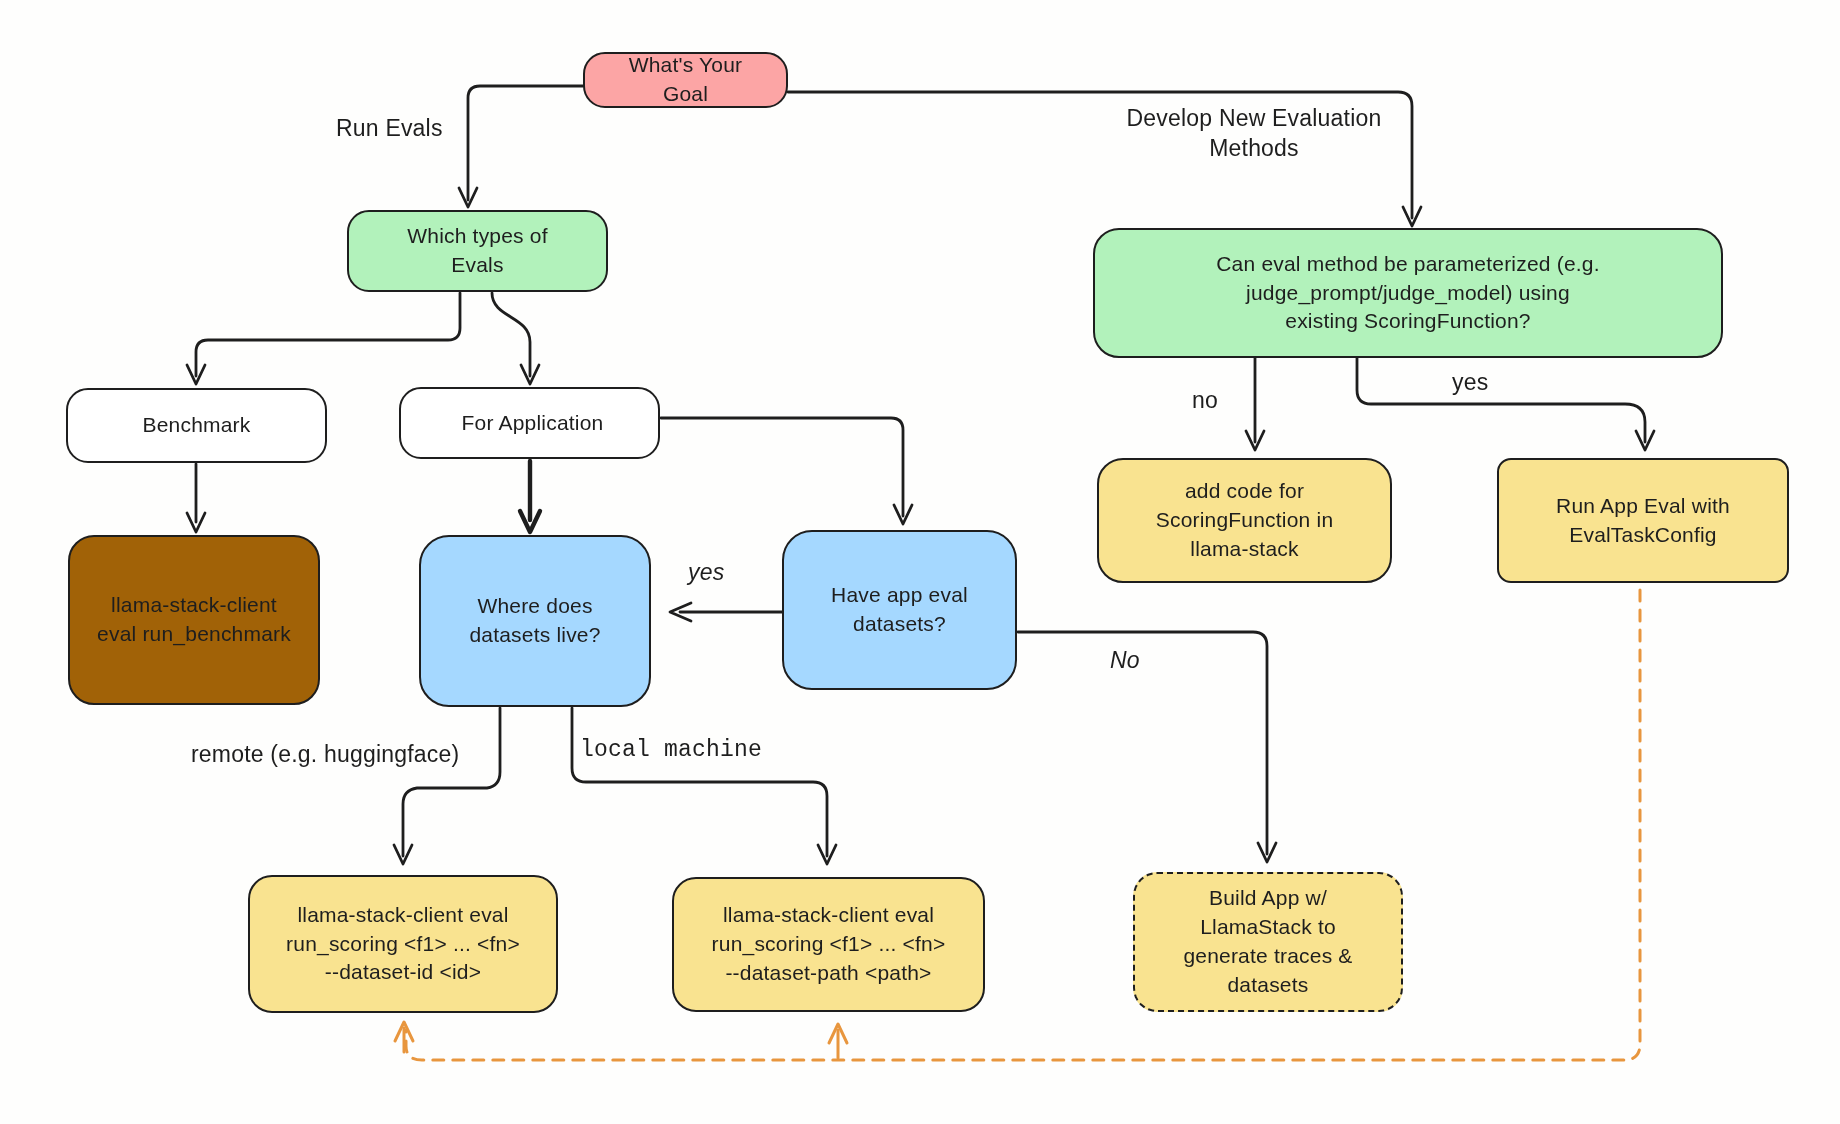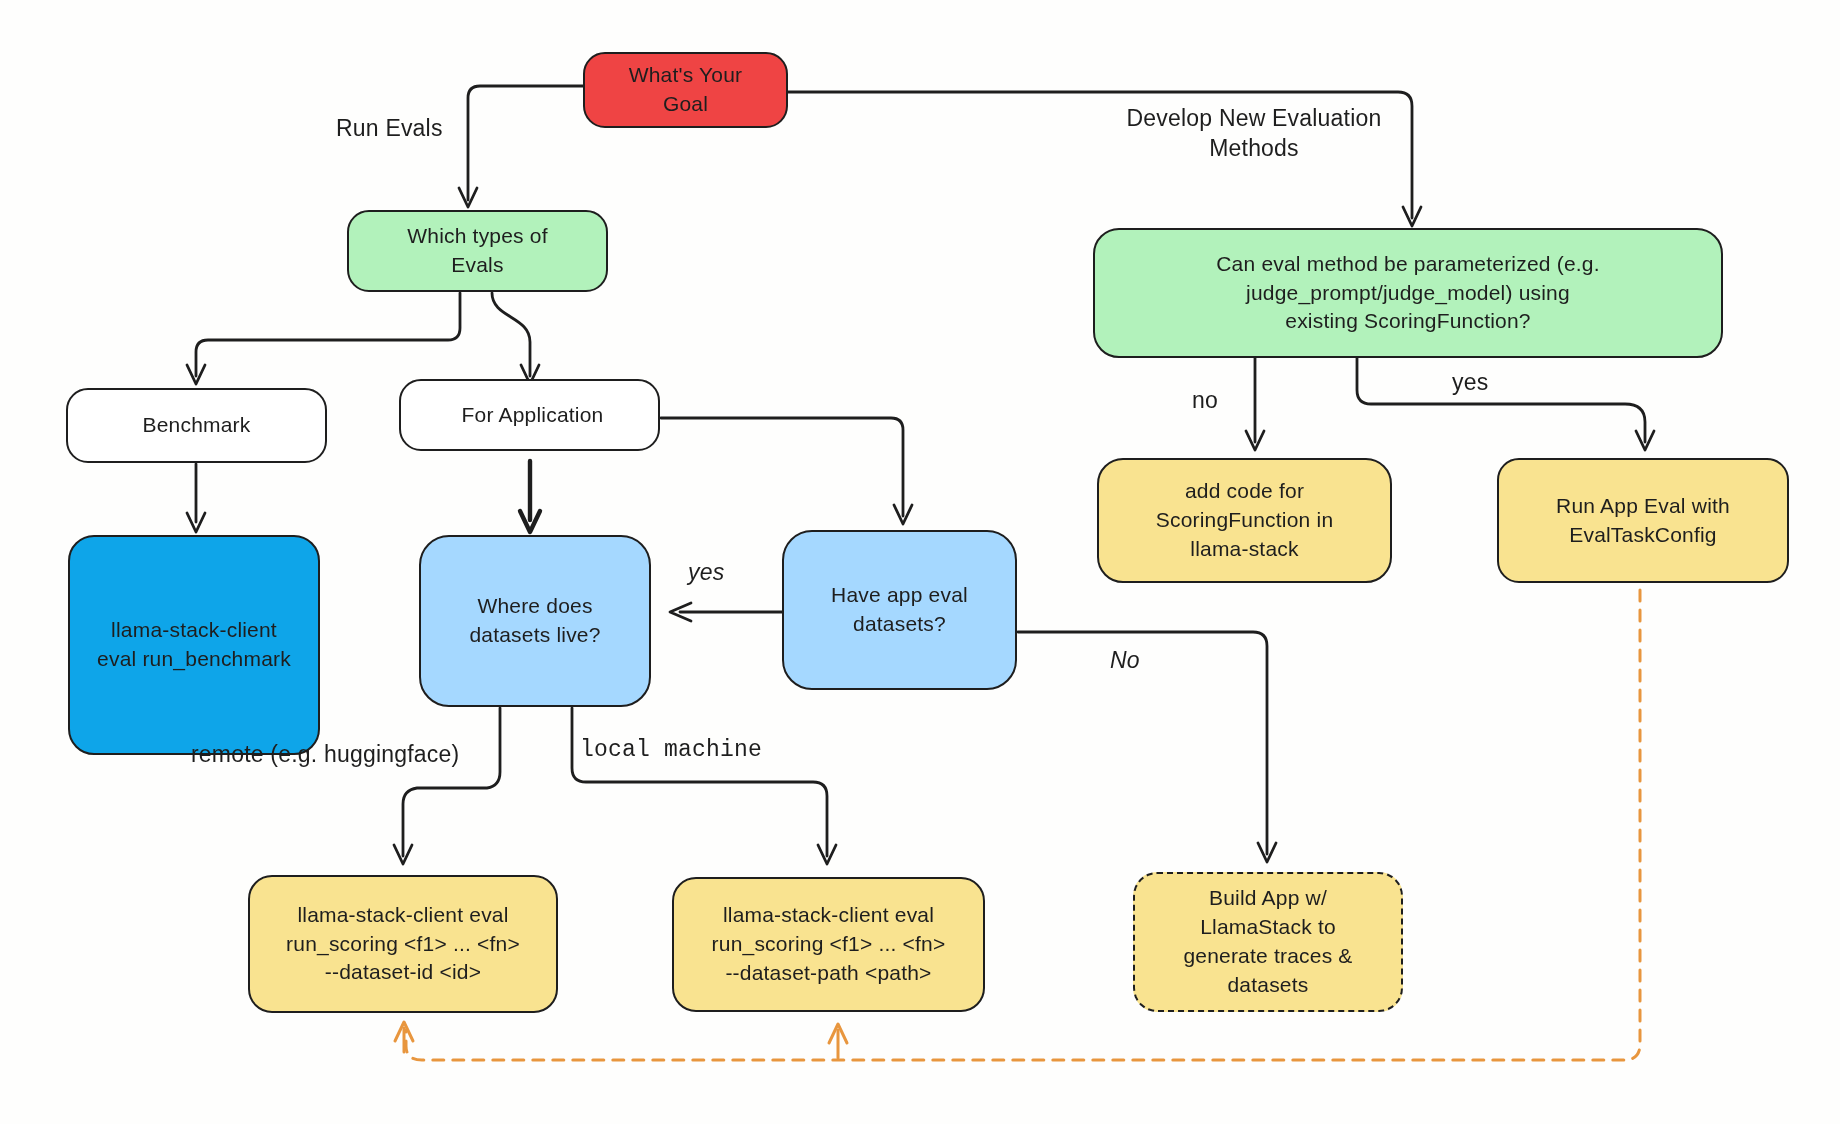--- a/index.html
+++ b/index.html
@@ -24,30 +24,30 @@
     white-space:pre-line;
     padding:6px 12px;
   }
   .edge-label{
     position:absolute;
     font-size:23px;line-height:1.3;
     letter-spacing:.2px;
     white-space:pre-line;
   }
   
-  #node-goal            {left:583px; top:52px;  width:205px; height:76px;  background:#ef4444;}
+  #node-goal            {left:583px; top:52px;  width:205px; height:56px;  background:#fca5a5;}
   #node-which-types     {left:347px; top:210px; width:261px; height:82px;  background:#b2f2bb;}
   #node-benchmark       {left:66px;  top:388px; width:261px; height:75px;  background:#ffffff;}
-  #node-for-application {left:399px; top:379px; width:261px; height:72px;  background:#ffffff;padding-left:18px;}
-  #node-run-benchmark   {left:68px;  top:535px; width:252px; height:220px; background:#0ea5e9; border-radius:26px;}
+  #node-for-application {left:399px; top:387px; width:261px; height:72px;  background:#ffffff;padding-left:18px;}
+  #node-run-benchmark   {left:68px;  top:535px; width:252px; height:170px; background:#a16207; border-radius:26px;}
   #node-where-datasets  {left:419px; top:535px; width:232px; height:172px; background:#a5d8ff; border-radius:30px;}
   #node-have-datasets   {left:782px; top:530px; width:235px; height:160px; background:#a5d8ff; border-radius:30px;}
   #node-parameterized   {left:1093px;top:228px; width:630px; height:130px; background:#b2f2bb; border-radius:26px;}
   #node-add-code        {left:1097px;top:458px; width:295px; height:125px; background:#f9e390; border-radius:26px;}
-  #node-run-app-eval    {left:1497px;top:458px; width:292px; height:125px; background:#f9e390; border-radius:22px;}
+  #node-run-app-eval    {left:1497px;top:458px; width:292px; height:125px; background:#f9e390; border-radius:14px;}
   #node-run-scoring-id  {left:248px; top:875px; width:310px; height:138px; background:#f9e390; border-radius:24px;}
   #node-run-scoring-path{left:672px; top:877px; width:313px; height:135px; background:#f9e390; border-radius:24px;}
   #node-build-app       {left:1133px;top:872px; width:270px; height:140px; background:#f9e390; border:2.8px dashed #1e1e1e; border-radius:24px;}
   
   #lbl-run-evals   {left:336px; top:114px;}
   #lbl-develop-new {left:1098px;top:104px; width:312px; text-align:center;}
   #lbl-no-left     {left:1192px;top:386px;}
   #lbl-yes-right   {left:1452px;top:368px;}
   #lbl-yes-have    {left:688px; top:558px; font-style:italic;}
   #lbl-no-have     {left:1110px;top:646px; font-style:italic;}

